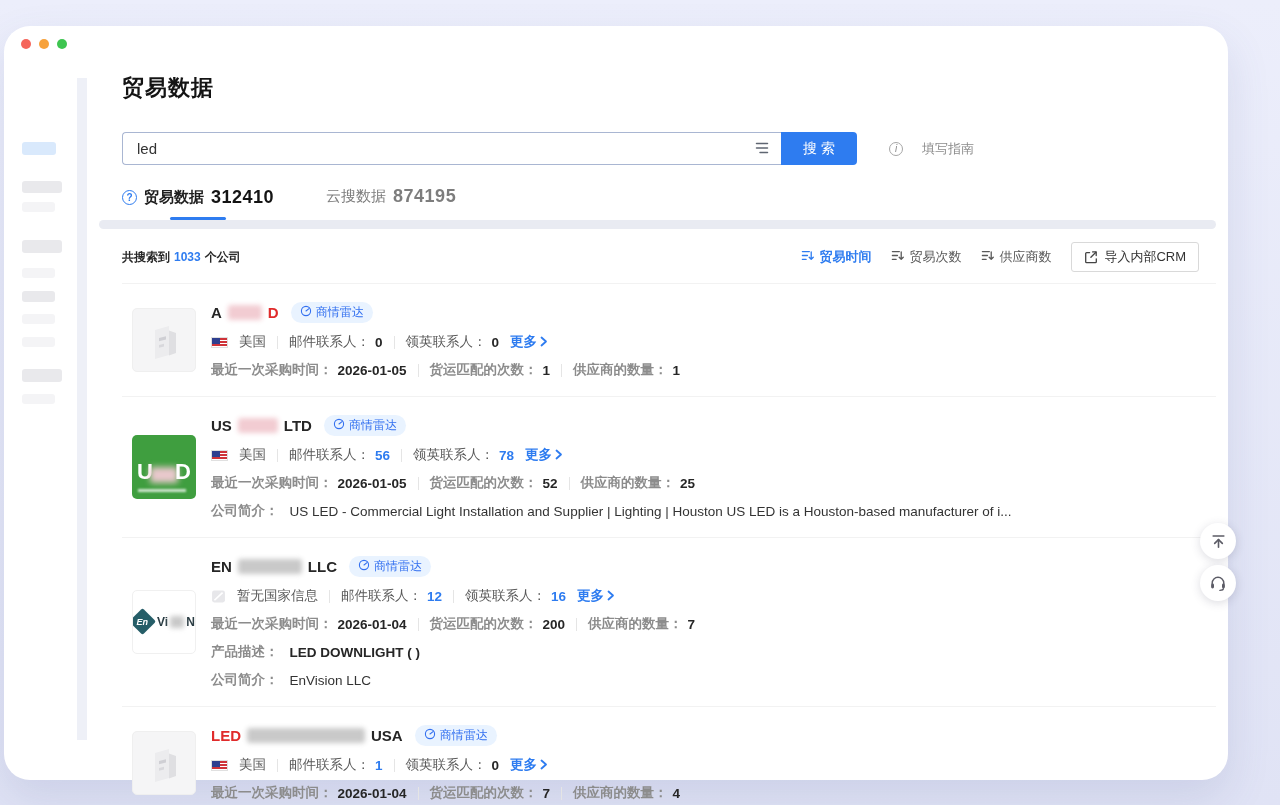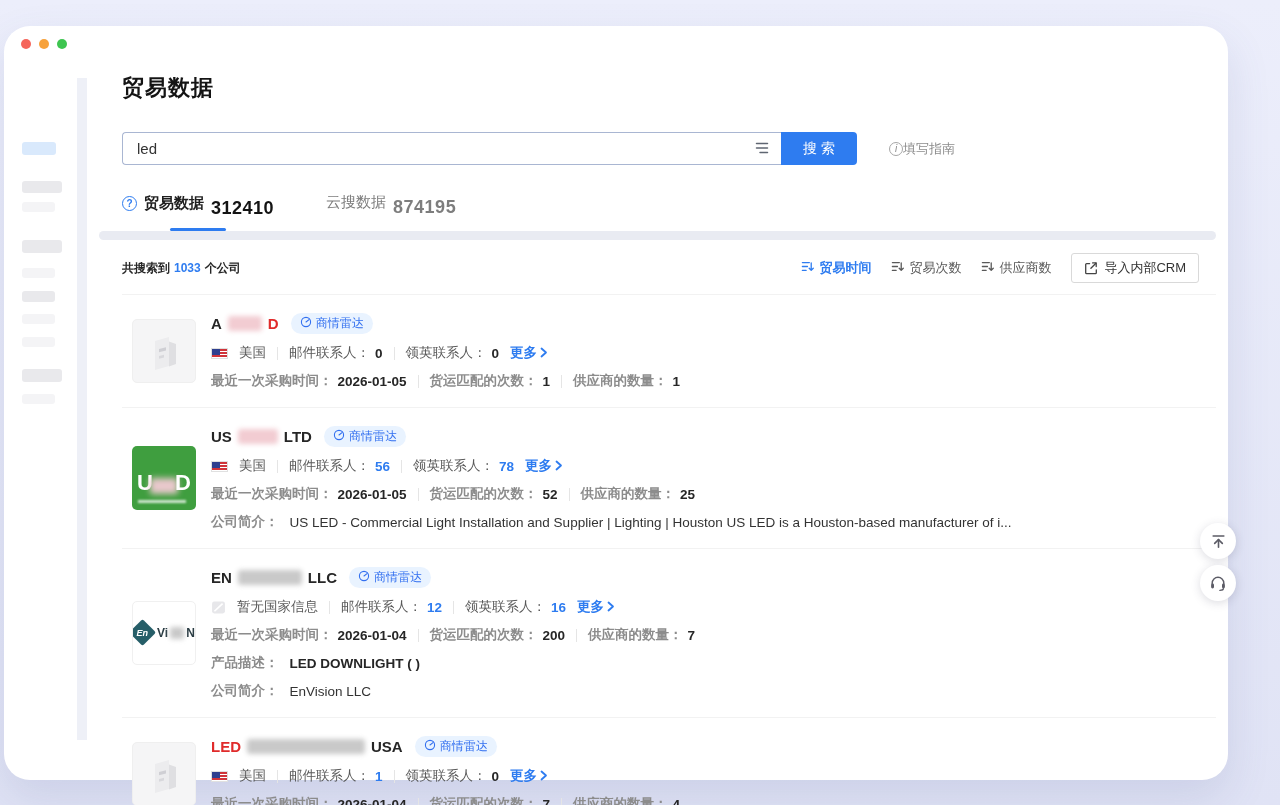--- a/index.html
+++ b/index.html
@@ -33,32 +33,32 @@
   .search-box input {
     width:100%; height:33px; border:1px solid #a9b6d2; border-right:none;
     border-radius:4px 0 0 4px; padding:0 36px 0 14px; font-size:15px; color:#333;
     font-family:inherit; outline:none; background:#fff;
   }
   .filter-ic { position:absolute; right:11px; top:9px; cursor:pointer; color:#5f6672; line-height:0; }
   .search-btn {
     width:76px; height:33px; background:#2e7cf0; color:#fff; border:none;
     border-radius:0 4px 4px 0; font-size:14px; font-family:inherit; cursor:pointer;
   }
-  .guide { display:flex; align-items:center; gap:0; margin-left:32px; color:#8c8c8c; font-size:13px; cursor:pointer; }
+  .guide { display:flex; align-items:center; gap:19px; margin-left:32px; color:#8c8c8c; font-size:13px; cursor:pointer; }
   .info-i {
     width:14px; height:14px; border:1px solid #a6a6a6; border-radius:50%;
     font-size:10px; color:#8c8c8c; display:flex; align-items:center; justify-content:center; font-style:italic;
   }
   .info-i::before { content:"i"; }
 
   
   .tabs { display:flex; align-items:baseline; gap:52px; margin-top:21px; }
   .tab { display:flex; align-items:center; gap:7px; cursor:pointer; position:relative; padding-bottom:12px; }
   .tab .t-label { font-size:15px; color:#7d7d7d; }
-  .tab .t-count { font-size:18px; color:#7d7d7d; font-weight:600; letter-spacing:.5px;margin-top:11px; }
+  .tab .t-count { font-size:18px; color:#7d7d7d; font-weight:600; letter-spacing:.5px; }
   .tab.active .t-label { color:#1f1f1f; font-weight:700; }
   .tab.active .t-count { color:#141414; font-weight:700; }
   .tab.active::after {
     content:""; position:absolute; bottom:0; left:50%; transform:translateX(-50%);
     width:56px; height:3px; border-radius:2px; background:#2e7cf0;
   }
   .help-q {
     width:15px; height:15px; border:1.4px solid #2e7cf0; border-radius:50%;
     color:#2e7cf0; font-size:10px; font-weight:700; display:flex; align-items:center; justify-content:center;
   }

